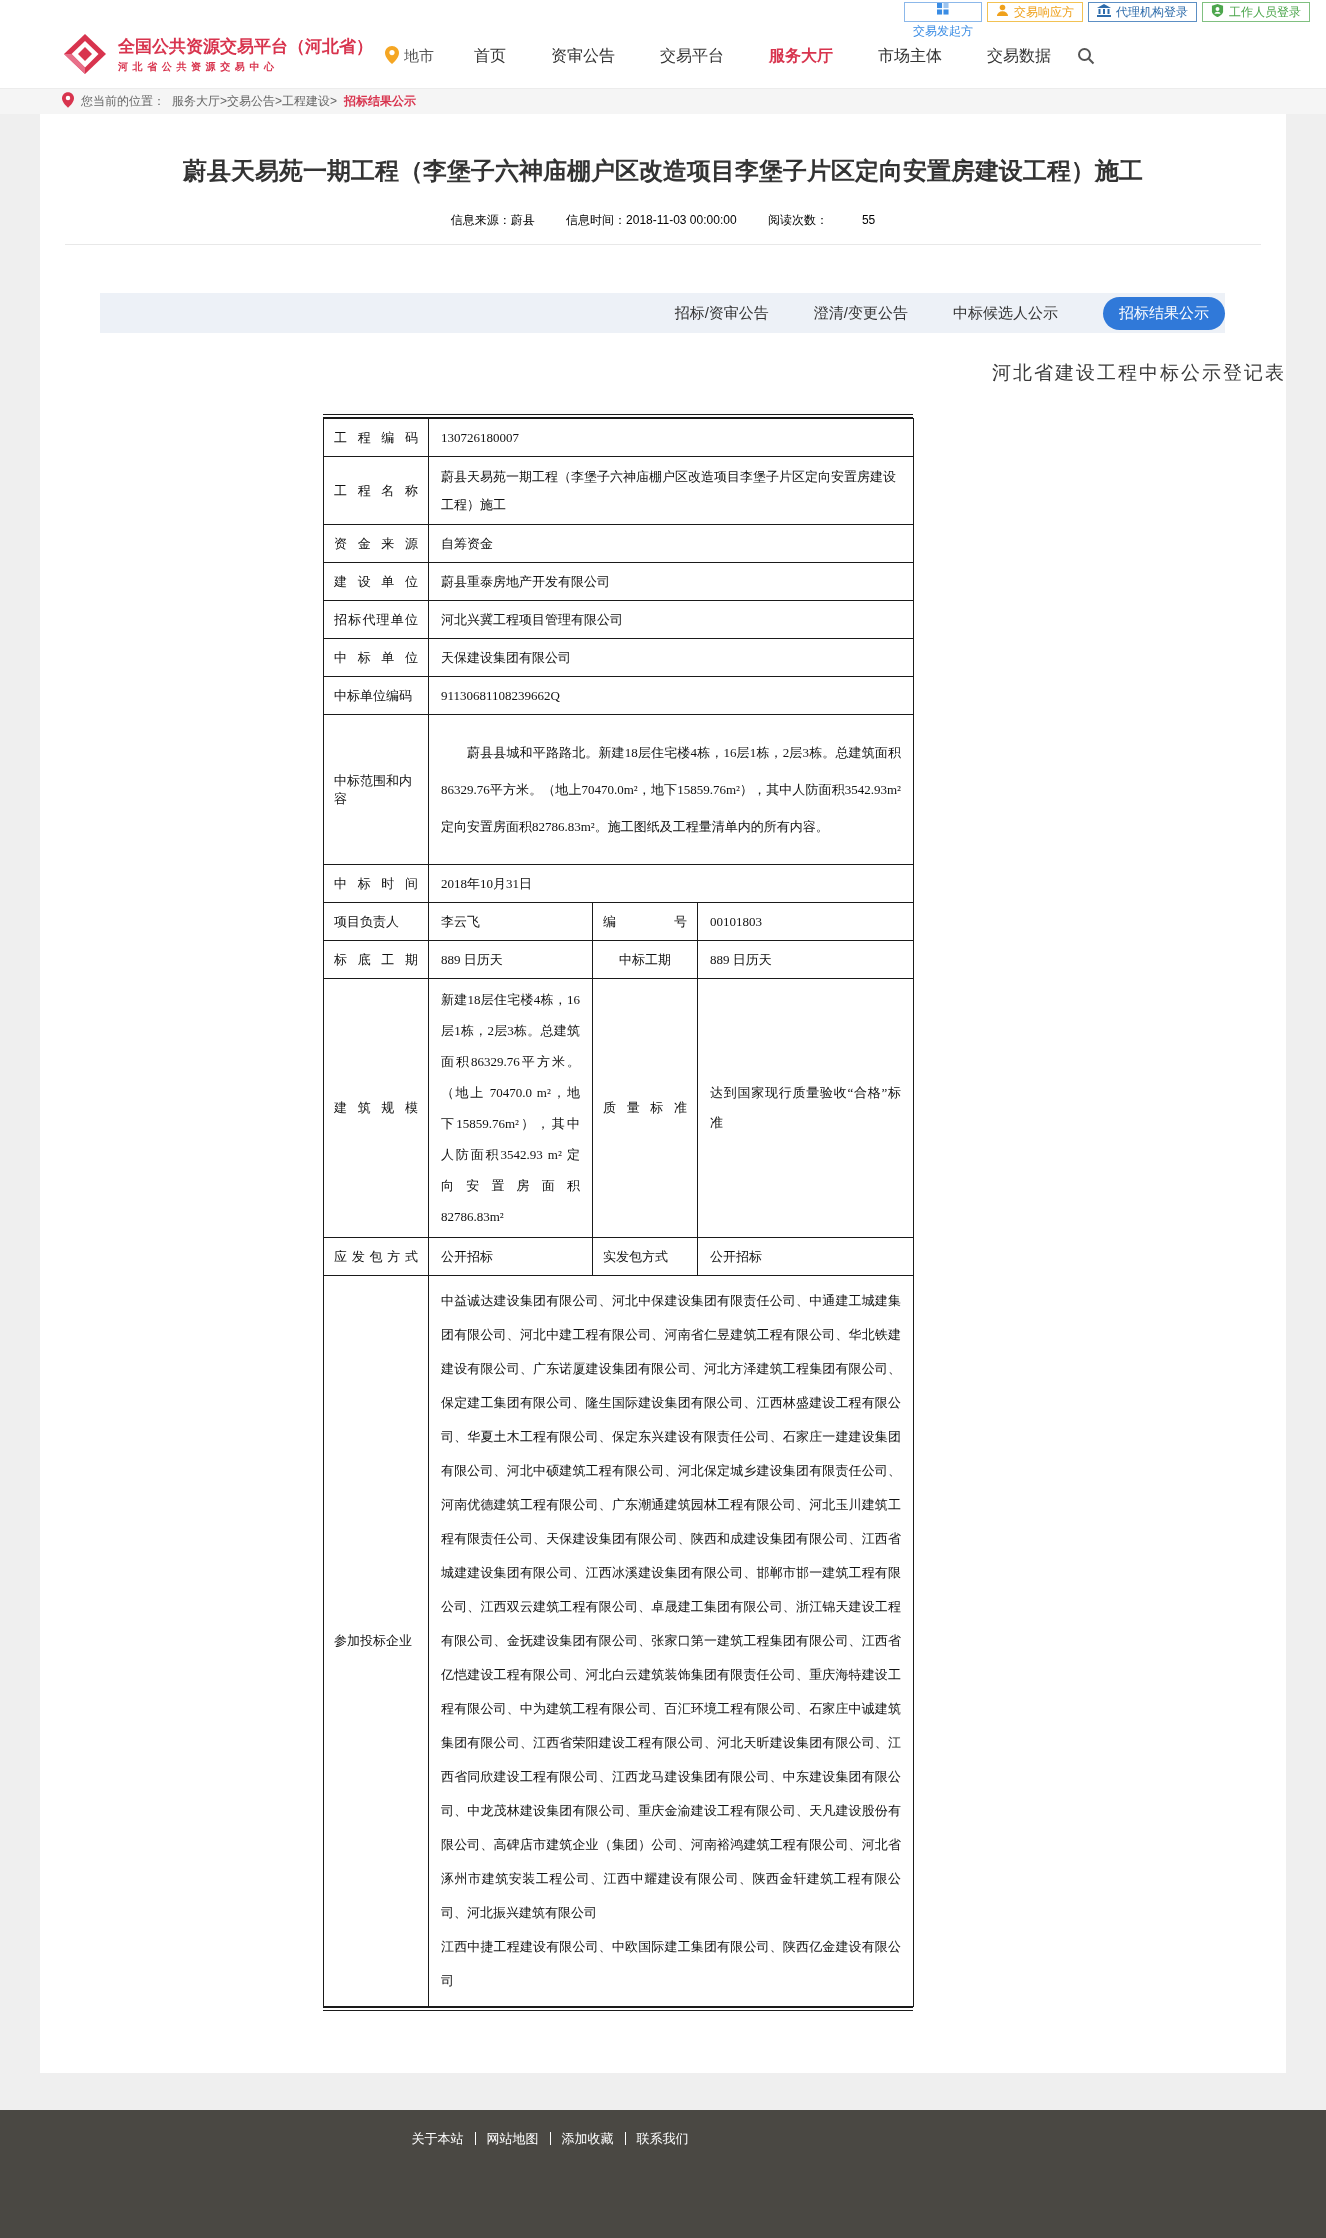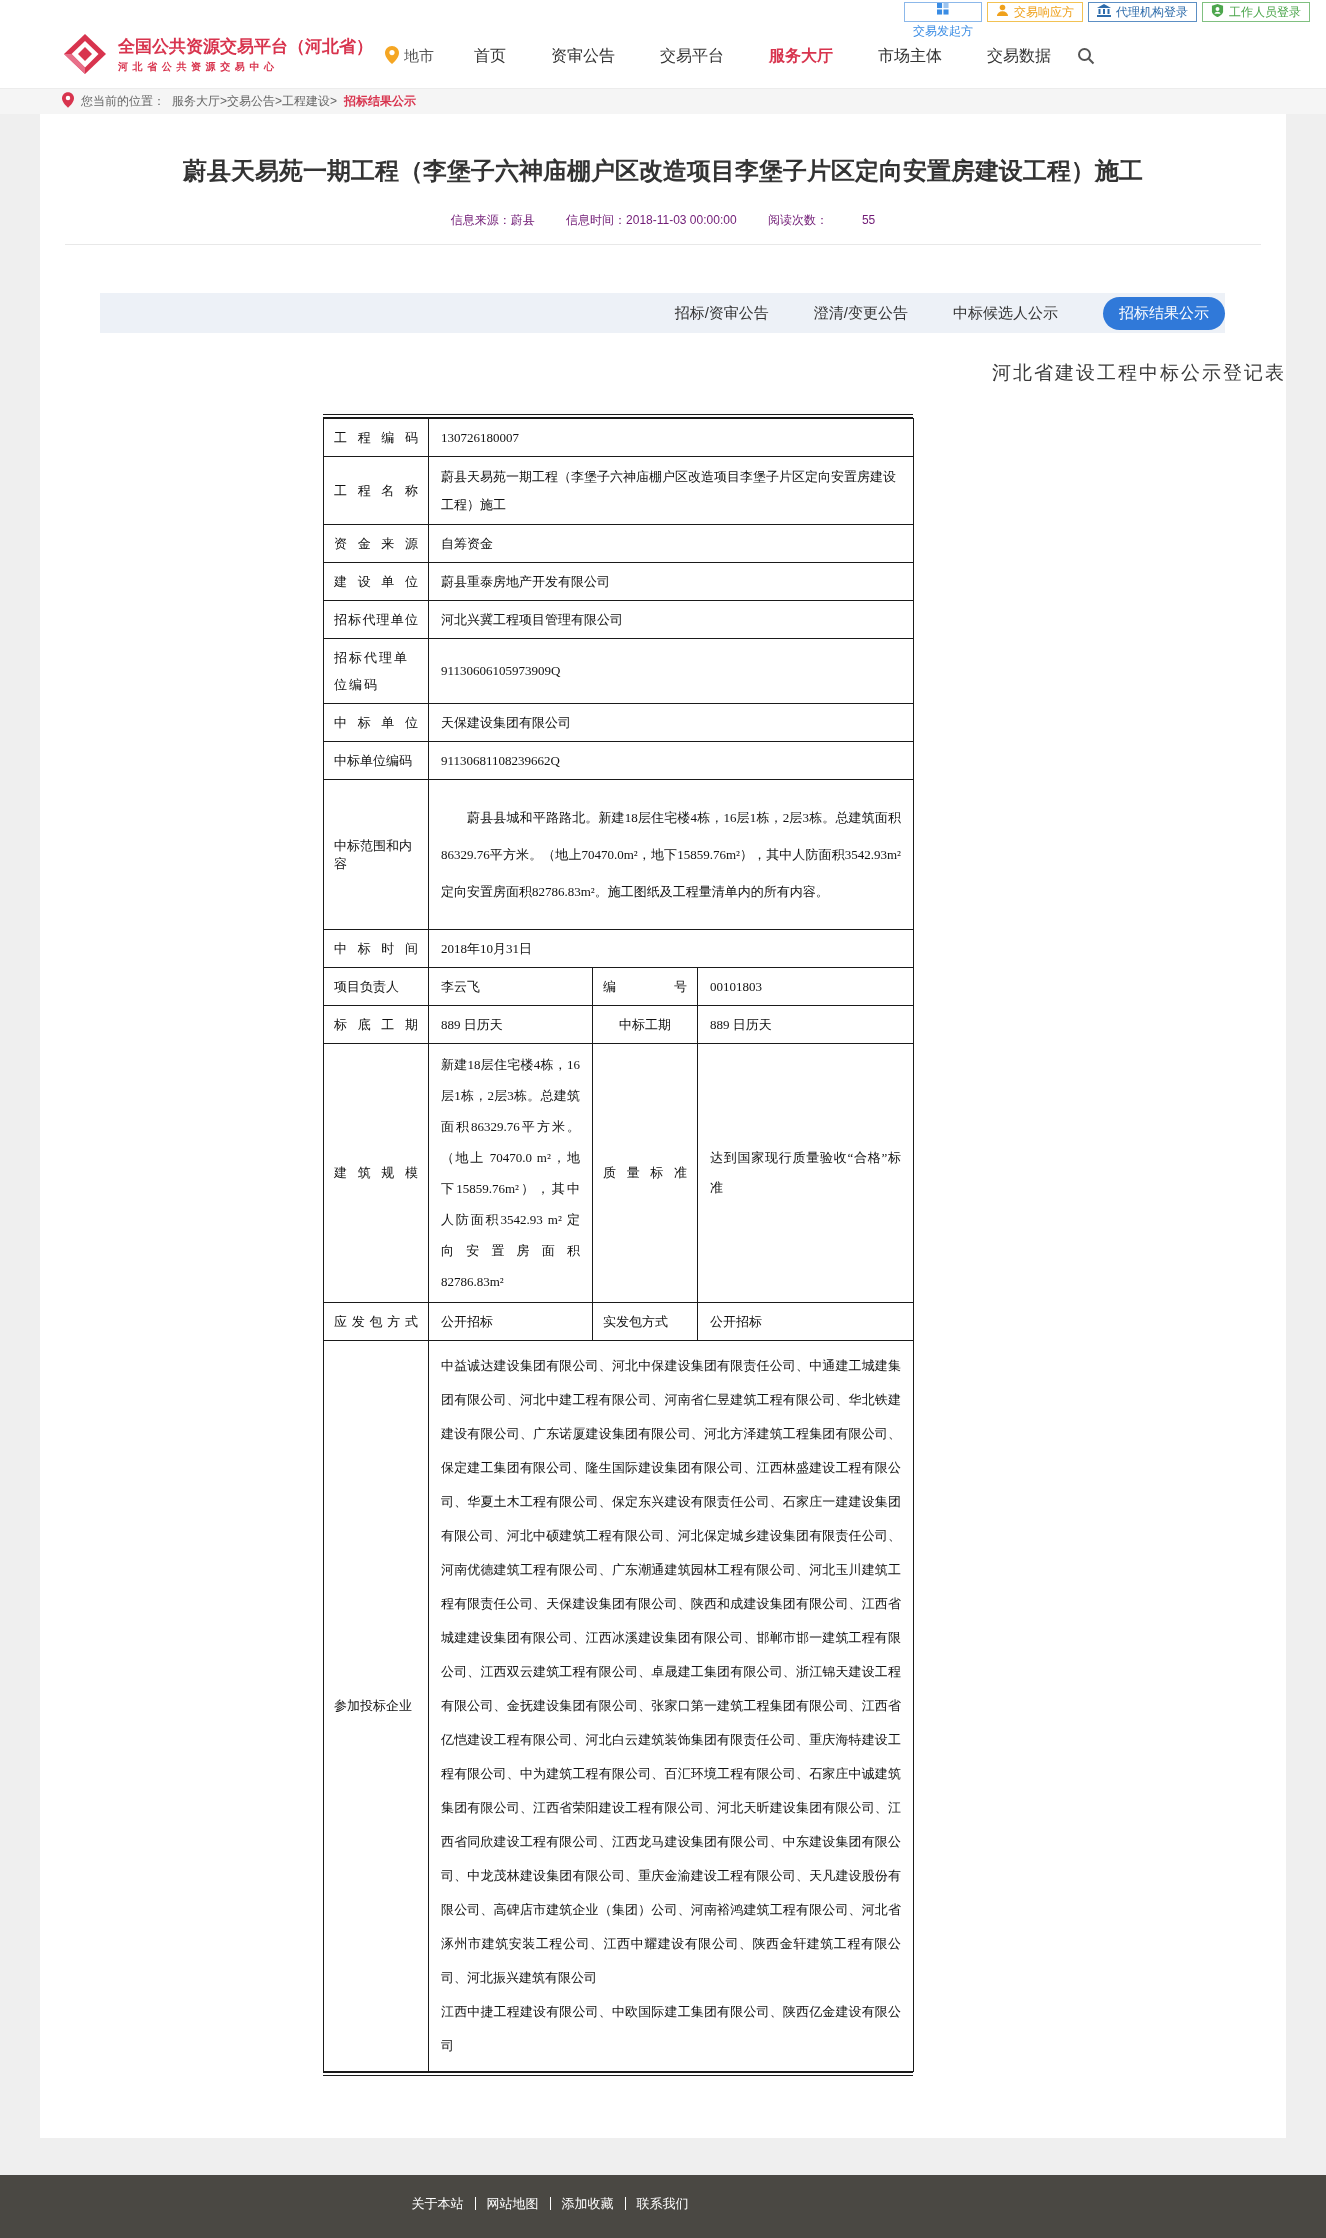--- a/index.html
+++ b/index.html
@@ -26,21 +26,21 @@
   .nav-search { margin-left:26px; cursor:pointer; display:flex; align-items:center; }
 
   
   .breadcrumb { height:26px; background:#f5f5f5; border-top:1px solid #ececec; display:flex; align-items:center; gap:7px; padding-left:62px; font-size:12px; color:#666; }
   .breadcrumb .current { color:#d8344e; font-weight:bold; }
 
   
   .main-bg { background:#efefef; padding-bottom:37px; }
   .card { width:1246px; margin:0 auto; background:#fff; padding-bottom:62px; }
   .art-title { text-align:center; font-size:24px; font-weight:bold; color:#333; padding:40px 40px 0; line-height:34px; }
-  .meta { text-align:center; color:#701a75; font-size:12px; margin-top:24px; }
+  .meta { text-align:center; color:#000000; font-size:12px; margin-top:24px; }
   .meta .pair { margin:0 14px; }
   .meta .views-val { margin-left:34px; }
   .divider { border-bottom:1px solid #e8e8e8; margin:15px 25px 0; }
 
   .tabbar { margin:48px 61px 0 60px; height:40px; background:#edf1f7; display:flex; align-items:center; gap:45px; padding-left:37px; font-size:15px;justify-content:flex-end; }
   .tab { cursor:pointer; color:#333; white-space:nowrap; }
   .tab.active { background:#3079d9; color:#fff; border-radius:999px; padding:7px 16px; }
 
   .tbl-title { text-align:right; font-family:"Liberation Serif","DejaVu Serif",serif; font-size:19px; color:#3a3a3a; margin-top:27px; letter-spacing:2px; }
 
@@ -202,24 +202,20 @@
     </tr>
     <tr>
       <td class="lbl h38">建设单位</td>
       <td class="val" colspan="3">蔚县重泰房地产开发有限公司</td>
     </tr>
     <tr>
       <td class="lbl h38">招标代理单位</td>
       <td class="val" colspan="3">河北兴冀工程项目管理有限公司</td>
     </tr>
     <tr>
-      <td class="lbl plain h64" style="line-height:27px; letter-spacing:2px;">招标代理单位编码</td>
-      <td class="val" colspan="3">91130606105973909Q</td>
-    </tr>
-    <tr>
       <td class="lbl h38">中标单位</td>
       <td class="val" colspan="3">天保建设集团有限公司</td>
     </tr>
     <tr>
       <td class="lbl plain h38">中标单位编码</td>
       <td class="val" colspan="3">91130681108239662Q</td>
     </tr>
     <tr>
       <td class="lbl plain h150">中标范围和内容</td>
       <td class="val" colspan="3">

